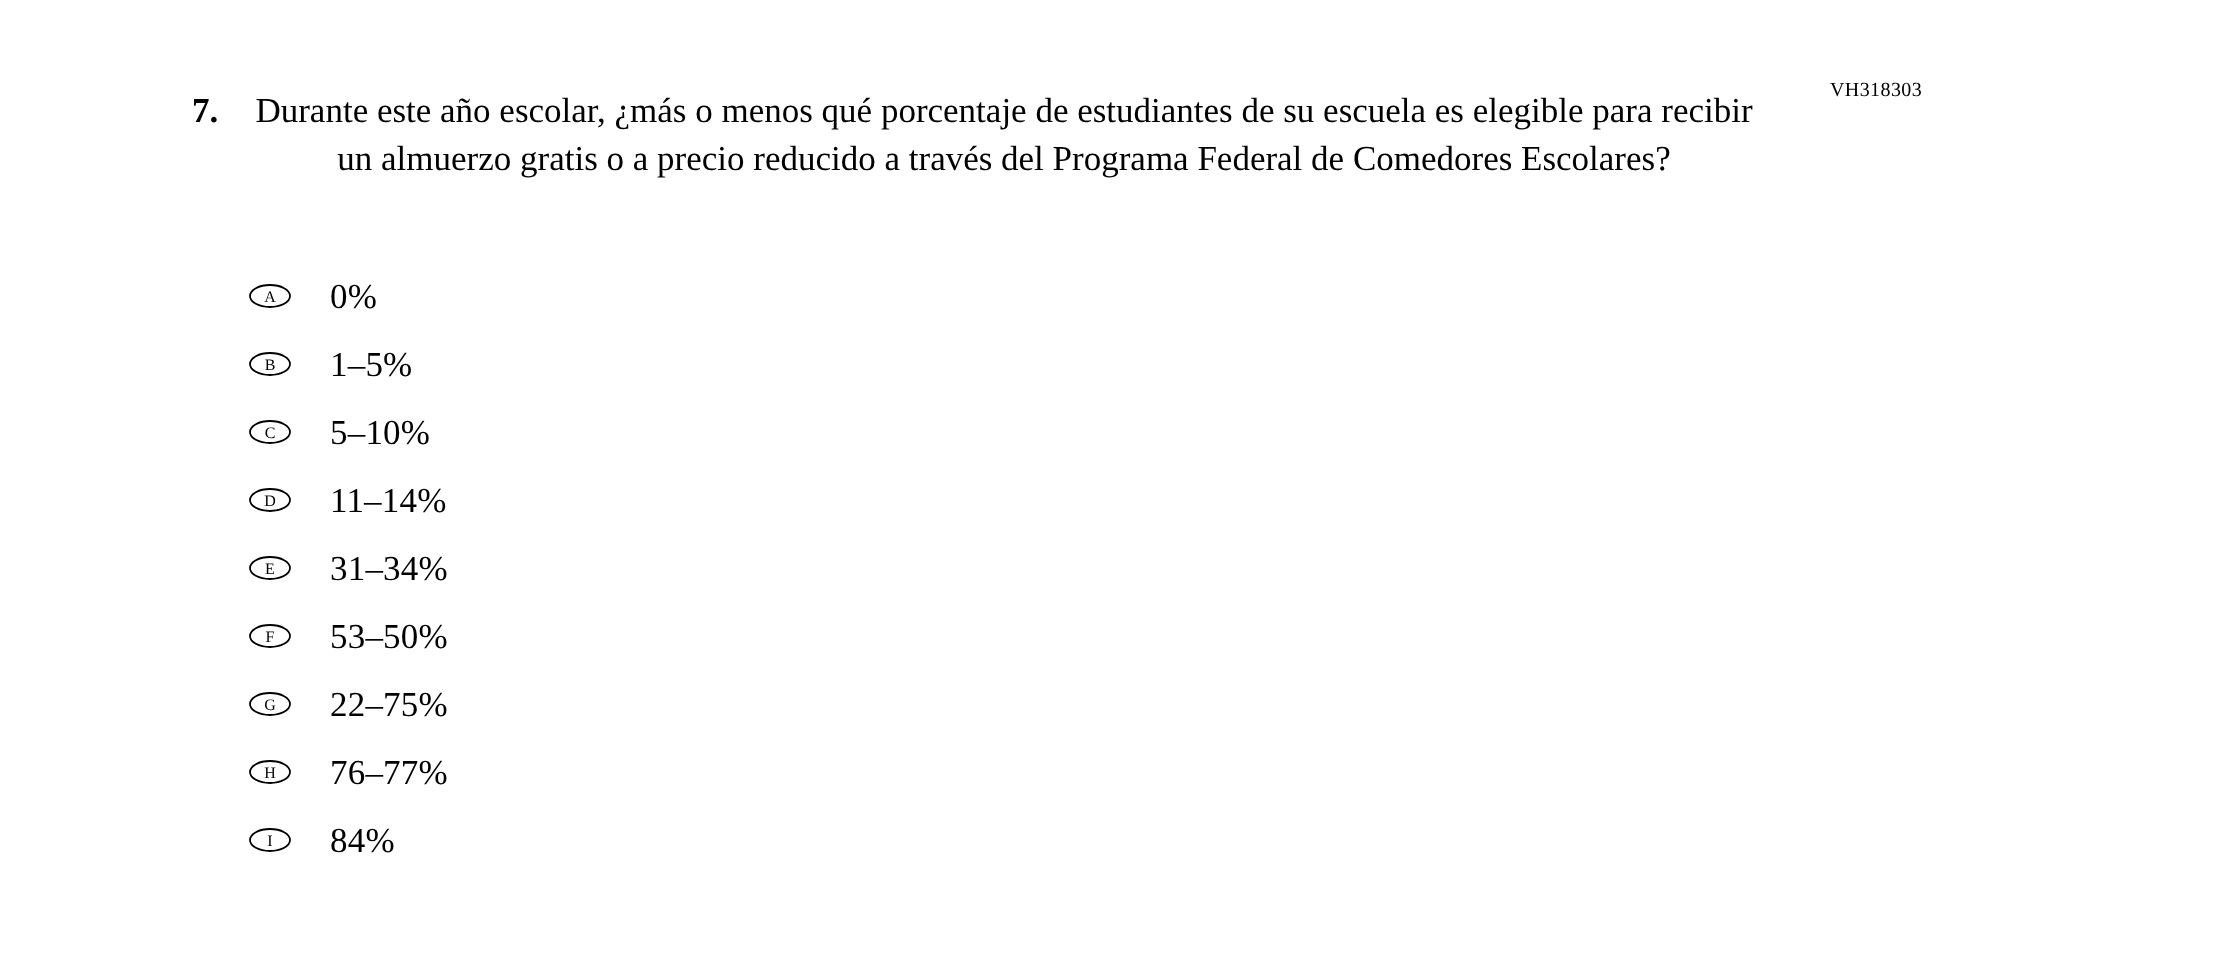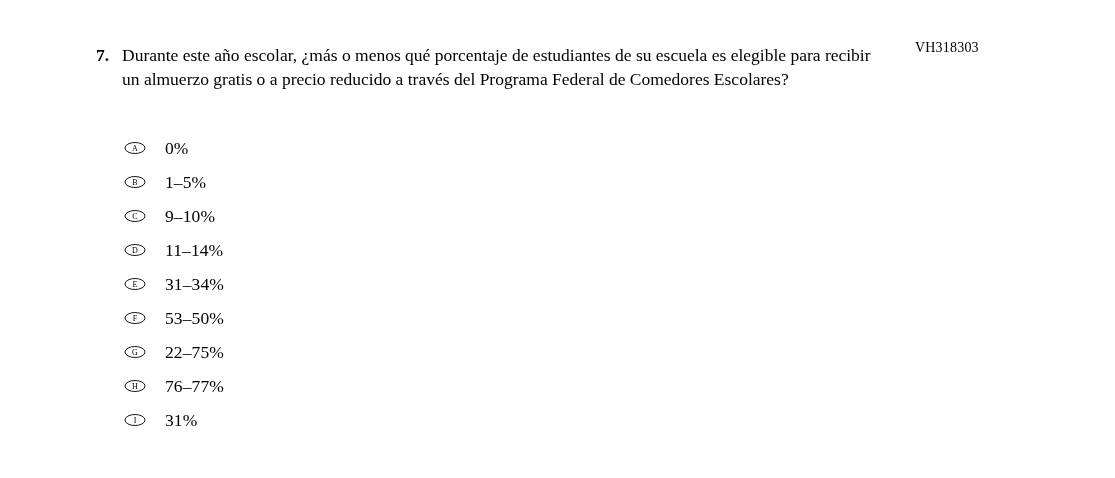--- a/index.html
+++ b/index.html
@@ -20,21 +20,21 @@
     position: relative;
     width: 1115px;
     height: 478px;
   }
 
   .form-id {
     position: absolute;
     top: 40px;
     left: 915px;
     font-family: "Liberation Serif", serif;
-    font-size: 14px;
+    font-size: 10px;
     letter-spacing: 0.2px;
     color: #000;
   }
 
   .question-block {
     position: absolute;
     top: 44px;
     left: 96px;
     width: 800px;
   }
@@ -49,21 +49,21 @@
     font-size: 17.5px;
     line-height: 23.5px;
     width: 26px;
     flex: 0 0 26px;
     text-align: left;
   }
 
   .q-text {
     font-size: 17.5px;
     line-height: 23.5px;
-    text-align: left;
+    text-align: center;
     width: 760px;
   }
 
   .options {
     position: absolute;
     top: 131px;
     left: 124px;
   }
 
   .option-row {
@@ -135,21 +135,21 @@
       <span class="option-label">1–5%</span>
     </div>
 
     <div class="option-row">
       <span class="bubble">
         <svg width="22" height="14" viewBox="0 0 22 14">
           <ellipse cx="11" cy="7" rx="10" ry="5.5" fill="none" stroke="#000" stroke-width="0.9"></ellipse>
           <text class="bubble-letter" x="11" y="10" text-anchor="middle">C</text>
         </svg>
       </span>
-      <span class="option-label">9–10%</span>
+      <span class="option-label">5–10%</span>
     </div>
 
     <div class="option-row">
       <span class="bubble">
         <svg width="22" height="14" viewBox="0 0 22 14">
           <ellipse cx="11" cy="7" rx="10" ry="5.5" fill="none" stroke="#000" stroke-width="0.9"></ellipse>
           <text class="bubble-letter" x="11" y="10" text-anchor="middle">D</text>
         </svg>
       </span>
       <span class="option-label">11–14%</span>
@@ -195,17 +195,17 @@
       <span class="option-label">76–77%</span>
     </div>
 
     <div class="option-row">
       <span class="bubble">
         <svg width="22" height="14" viewBox="0 0 22 14">
           <ellipse cx="11" cy="7" rx="10" ry="5.5" fill="none" stroke="#000" stroke-width="0.9"></ellipse>
           <text class="bubble-letter" x="11" y="10" text-anchor="middle">I</text>
         </svg>
       </span>
-      <span class="option-label">31%</span>
+      <span class="option-label">84%</span>
     </div>
 
   </div>
 </div>
 
 </body></html>

